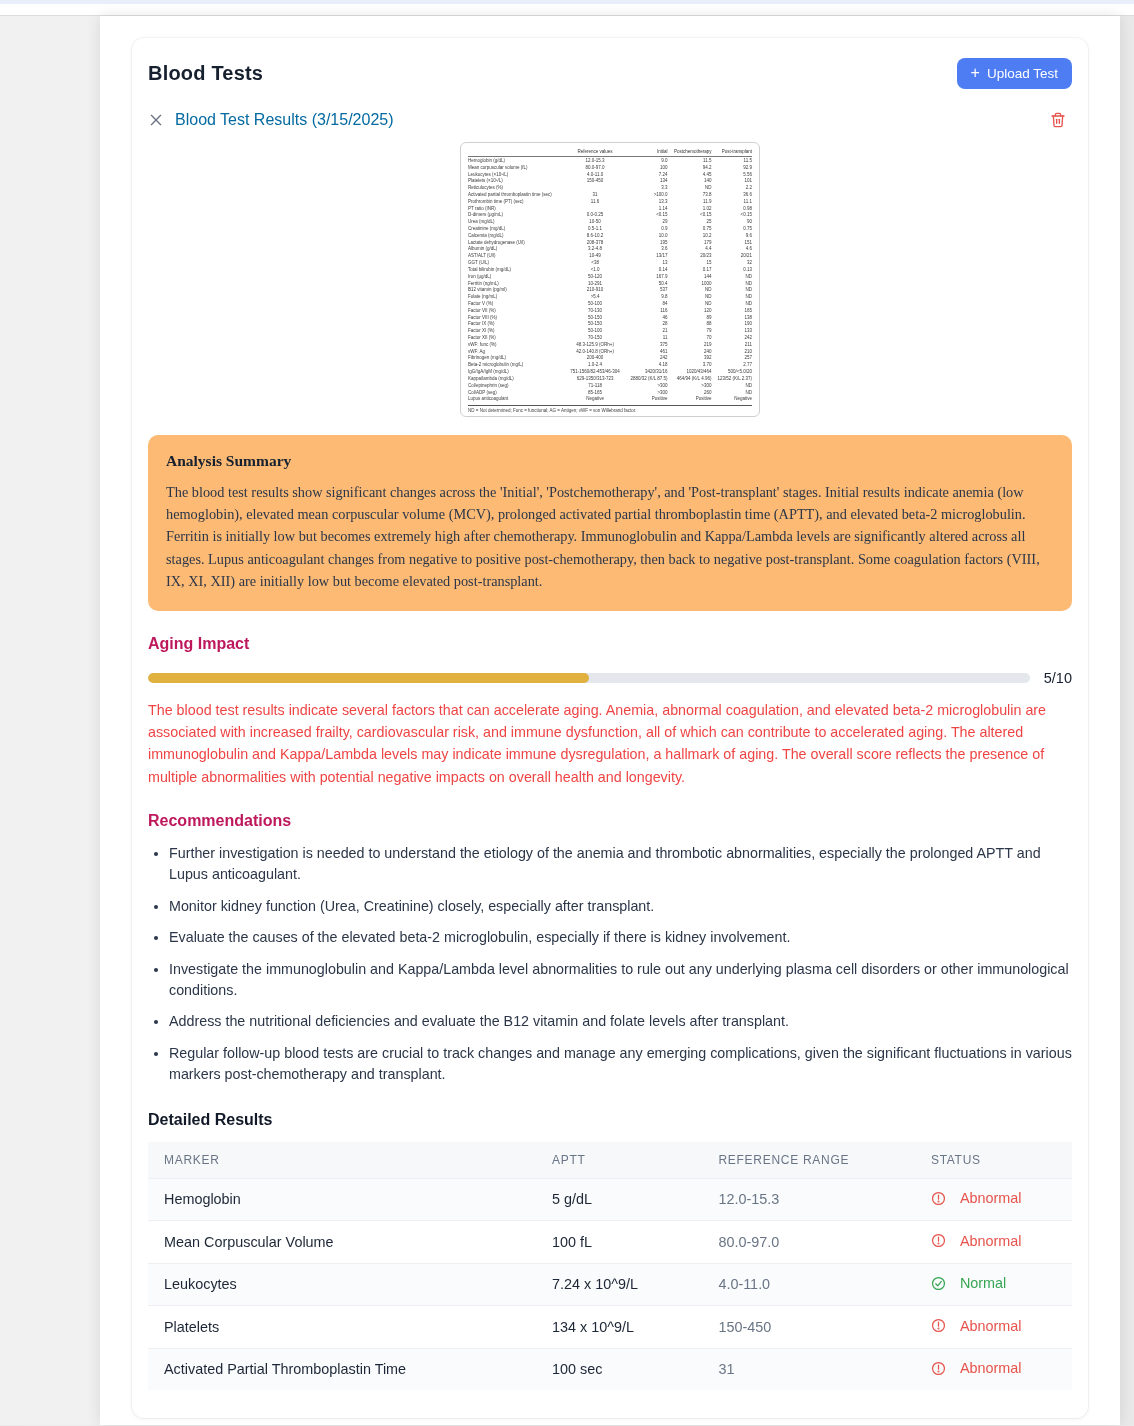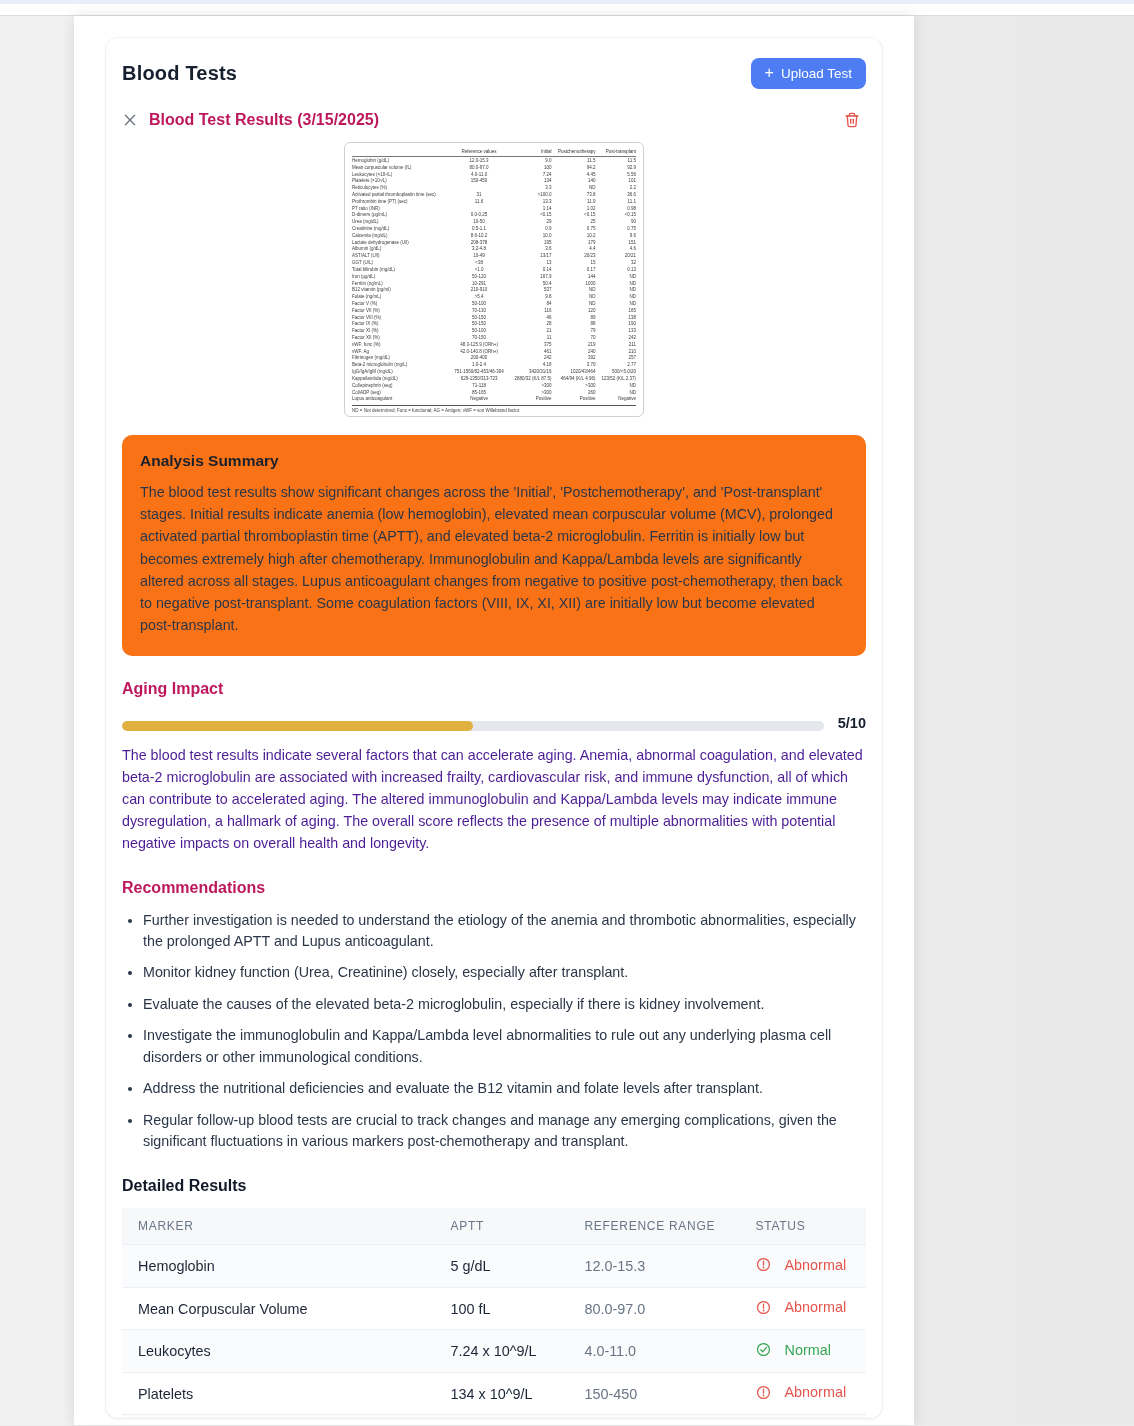--- a/index.html
+++ b/index.html
@@ -1,67 +1,67 @@
 <!DOCTYPE html>
 <html style="--accent: #4d7cf3; --red: #e5534b; --green: #36a553; --amber: #e0b13e;"><head>
 <meta charset="utf-8">
 <style>
   * { margin:0; padding:0; box-sizing:border-box; }
   html,body { width:1134px; height:1426px; overflow:hidden;
     font-family:"Liberation Sans","DejaVu Sans",sans-serif; background:#ebebeb; }
   .top-blue { height:4px; background:#e9eefb; }
   .top-white { height:12px; background:#ffffff; border-bottom:1px solid #dcdcdc; }
   .page { height:1409px; background:linear-gradient(90deg,#f1f1f1 0%,#e9e9e9 100%); }
-  .outer-panel { margin-left:74px; width:840px; height:100%; background:#ffffff;
+  .outer-panel { margin-left:100px; width:1020px; height:100%; background:#ffffff;
     box-shadow:0 0 14px rgba(0,0,0,0.10); }
   .card { margin:0 32px; position:relative; top:22px; background:#ffffff;
     border-radius:12px; box-shadow:0 0 0 1px rgba(15,23,42,0.04), 0 1px 4px rgba(15,23,42,0.06);
     padding:20px 16px 0; height:1380px; overflow:hidden; }
 
   
   .card-header { display:flex; align-items:center; justify-content:space-between; }
   .page-title { font-size:20px; font-weight:700; color:#16202e; letter-spacing:.2px; }
   .upload-btn { display:inline-flex; align-items:center; gap:7px; background:var(--accent);
     color:#fff; border:none; border-radius:8px; padding:7px 14px 8px; font-size:13.5px;
     font-weight:500; cursor:pointer; font-family:inherit; }
   .upload-btn .plus { font-size:16px; font-weight:400; line-height:1; }
 
   
   .result-row { display:flex; align-items:center; margin-top:22px; }
   .close-icon { width:16px; height:16px; color:#6b7280; cursor:pointer; flex:none; }
-  .result-title { font-size:16px; font-weight:700; color:#be185d; margin-left:11px; flex:1; }
+  .result-title { font-size:16px; font-weight:400; color:#0369a1; margin-left:11px; flex:1; }
   .trash-icon { width:16px; height:16px; color:var(--red); cursor:pointer; flex:none; margin-right:6px; }
 
   
   .report-wrap { display:flex; justify-content:center; margin-top:13px; }
   .report { width:300px; border:1px solid #cfcfcf; border-radius:6px; background:#fff;
     padding:4px 7px 3px; color:#3a3a3a; }
   .report table { width:100%; border-collapse:collapse; font-size:4.5px; line-height:1.32; }
   .report th { font-weight:400; color:#333; padding:1.5px 0 2px; border-bottom:.75px solid #777; }
   .report th:first-child { text-align:left; }
   .report th.c { text-align:center; } .report th.r { text-align:right; }
   .report td { padding:.45px 0; color:#3a3a3a; }
   .report td.lbl { text-align:left; }
   .report td.c { text-align:center; } .report td.r { text-align:right; }
   .report .footnote { border-top:1.5px solid #555; margin-top:2px; padding-top:2px;
     font-size:4.5px; color:#444; }
 
   
-  .summary-box { margin-top:18px; background:#f97316; border-radius:10px; padding:17px 18px 19px; }
+  .summary-box { margin-top:18px; background:#fdba74; border-radius:10px; padding:17px 18px 19px;font-family:Liberation Serif, serif; }
   .summary-title { font-size:15.5px; font-weight:600; color:#16202e; }
   .summary-body { margin-top:11px; font-size:14.3px; line-height:1.56; color:#2b3648; }
 
   
   .section-h { font-size:16px; font-weight:600; color:#be185d; }
   .aging-h { margin-top:24px; }
-  .bar-row { display:flex; align-items:flex-end; gap:14px; margin-top:17px;font-weight:bold; }
+  .bar-row { display:flex; align-items:center; gap:14px; margin-top:17px; }
   .bar-track { flex:1; height:10px; border-radius:6px; background:#e4e7eb; overflow:hidden; }
   .bar-fill { height:100%; border-radius:6px; background:var(--amber); width:50%; }
   .bar-score { font-size:14.5px; color:#16202e; flex:none; }
-  .aging-body { margin-top:13px; font-size:14.3px; line-height:1.55; color:#4c1d95; }
+  .aging-body { margin-top:13px; font-size:14.3px; line-height:1.55; color:#ef4444; }
 
   
   .rec-h { margin-top:24px; }
   .rec-list { margin:13px 0 0 21px; }
   .rec-list li { font-size:14.3px; line-height:1.5; color:#2b3648; margin-bottom:10px; }
 
   
   .detailed-h { margin-top:25px; color:#111827; }
   .results-table { width:100%; border-collapse:collapse; margin-top:13px; }
   .results-table thead th { background:#f7f8fa; text-align:left; font-size:12px; font-weight:500;

